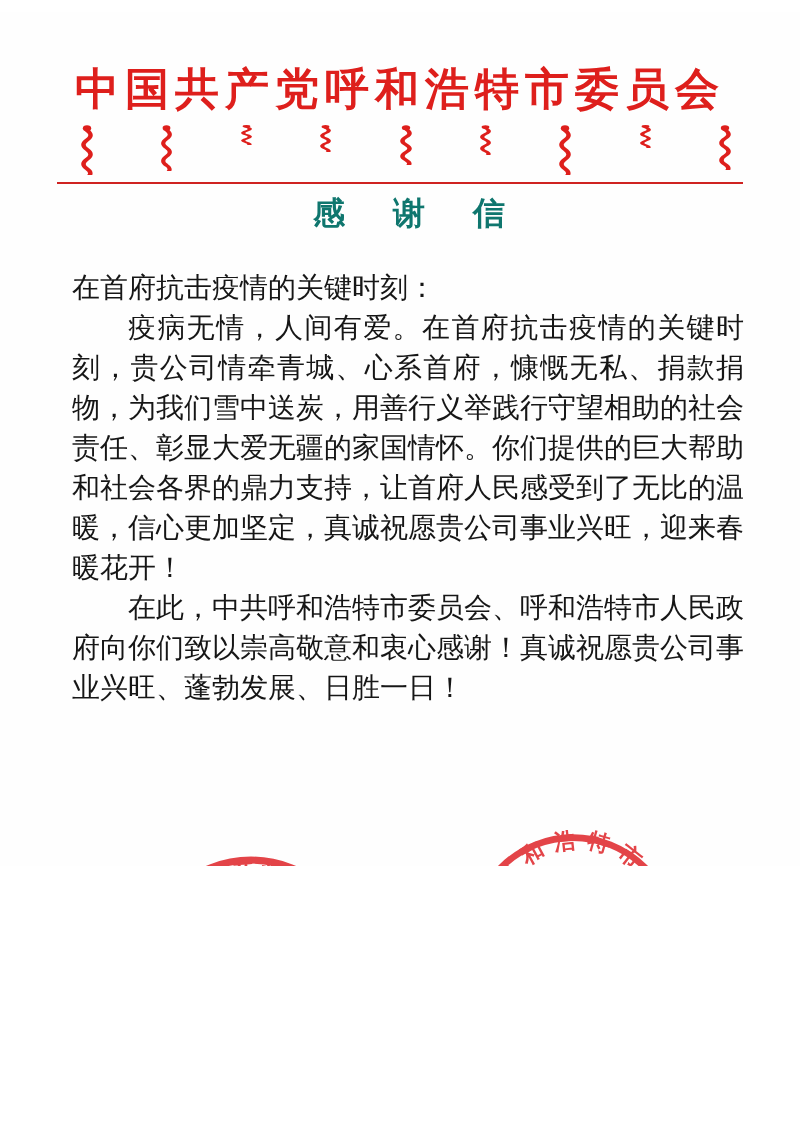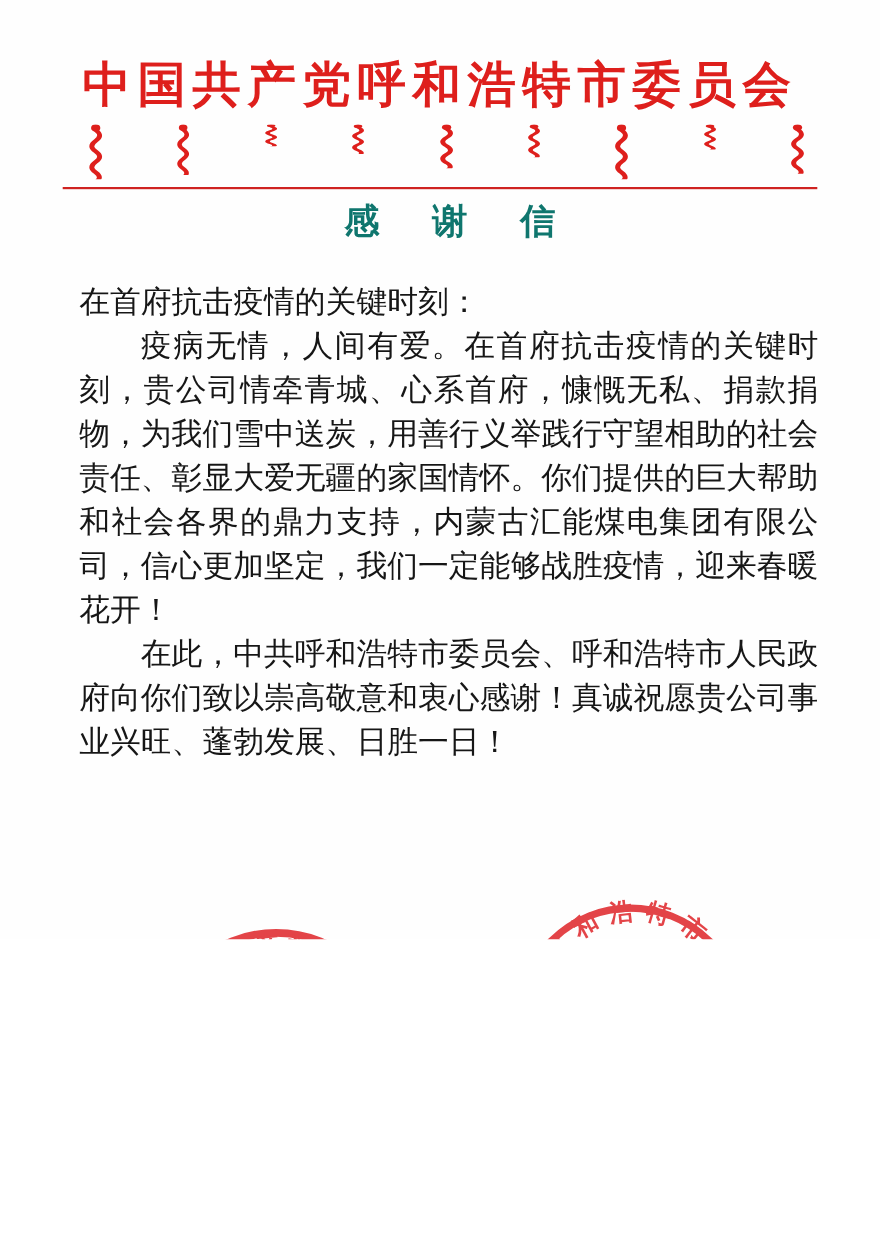--- a/index.html
+++ b/index.html
@@ -1,17 +1,17 @@
 <!DOCTYPE html>
 <html><head>
 <meta charset="utf-8">
 <style>
   html,body{margin:0;padding:0;background:#ffffff;}
   .page{
-    position:relative;width:800px;height:854px;margin:0 auto;
+    position:relative;width:800px;height:854px;margin:12px auto;
     background:#fefefe;overflow:hidden;
     font-family:"Liberation Serif","DejaVu Serif",serif;
     color:#161616;
   }
   
   .letterhead-title{
     position:absolute;top:48px;left:0;width:100%;
     text-align:center;font-size:44px;font-weight:bold;
     letter-spacing:6px;white-space:nowrap;color:#de1f1c;
   }
@@ -92,21 +92,21 @@
         <use href="#mglyph-shape"></use>
       </svg>
   </div>
 
   <div class="rule rule-top"></div>
 
   <div class="letter-title">感 谢 信</div>
 
   <div class="letter-body">
     <p class="salutation">在首府抗击疫情的关键时刻：</p>
-    <p class="para">疫病无情，人间有爱。在首府抗击疫情的关键时刻，贵公司情牵青城、心系首府，慷慨无私、捐款捐物，为我们雪中送炭，用善行义举践行守望相助的社会责任、彰显大爱无疆的家国情怀。你们提供的巨大帮助和社会各界的鼎力支持，内蒙古汇能煤电集团有限公司，信心更加坚定，我们一定能够战胜疫情，迎来春暖花开！</p>
+    <p class="para">疫病无情，人间有爱。在首府抗击疫情的关键时刻，贵公司情牵青城、心系首府，慷慨无私、捐款捐物，为我们雪中送炭，用善行义举践行守望相助的社会责任、彰显大爱无疆的家国情怀。你们提供的巨大帮助和社会各界的鼎力支持，让首府人民感受到了无比的温暖，信心更加坚定，真诚祝愿贵公司事业兴旺，迎来春暖花开！</p>
     <p class="para">在此，中共呼和浩特市委员会、呼和浩特市人民政府向你们致以崇高敬意和衷心感谢！真诚祝愿贵公司事业兴旺、蓬勃发展、日胜一日！</p>
   </div>
 
   <div class="signature signature-party">中共呼和浩特市委员会</div>
   <div class="signature signature-gov">呼和浩特市人民政府</div>
   <div class="date-line">2022 年 2 月 27 日</div>
 
   <svg class="seal seal-party" width="234" height="234" viewBox="0 0 232 232">
     <defs>
       <path id="arcPartyTop" d="M41.5 73 A86 86 0 1 1 41.4 73.2" fill="none"></path>

